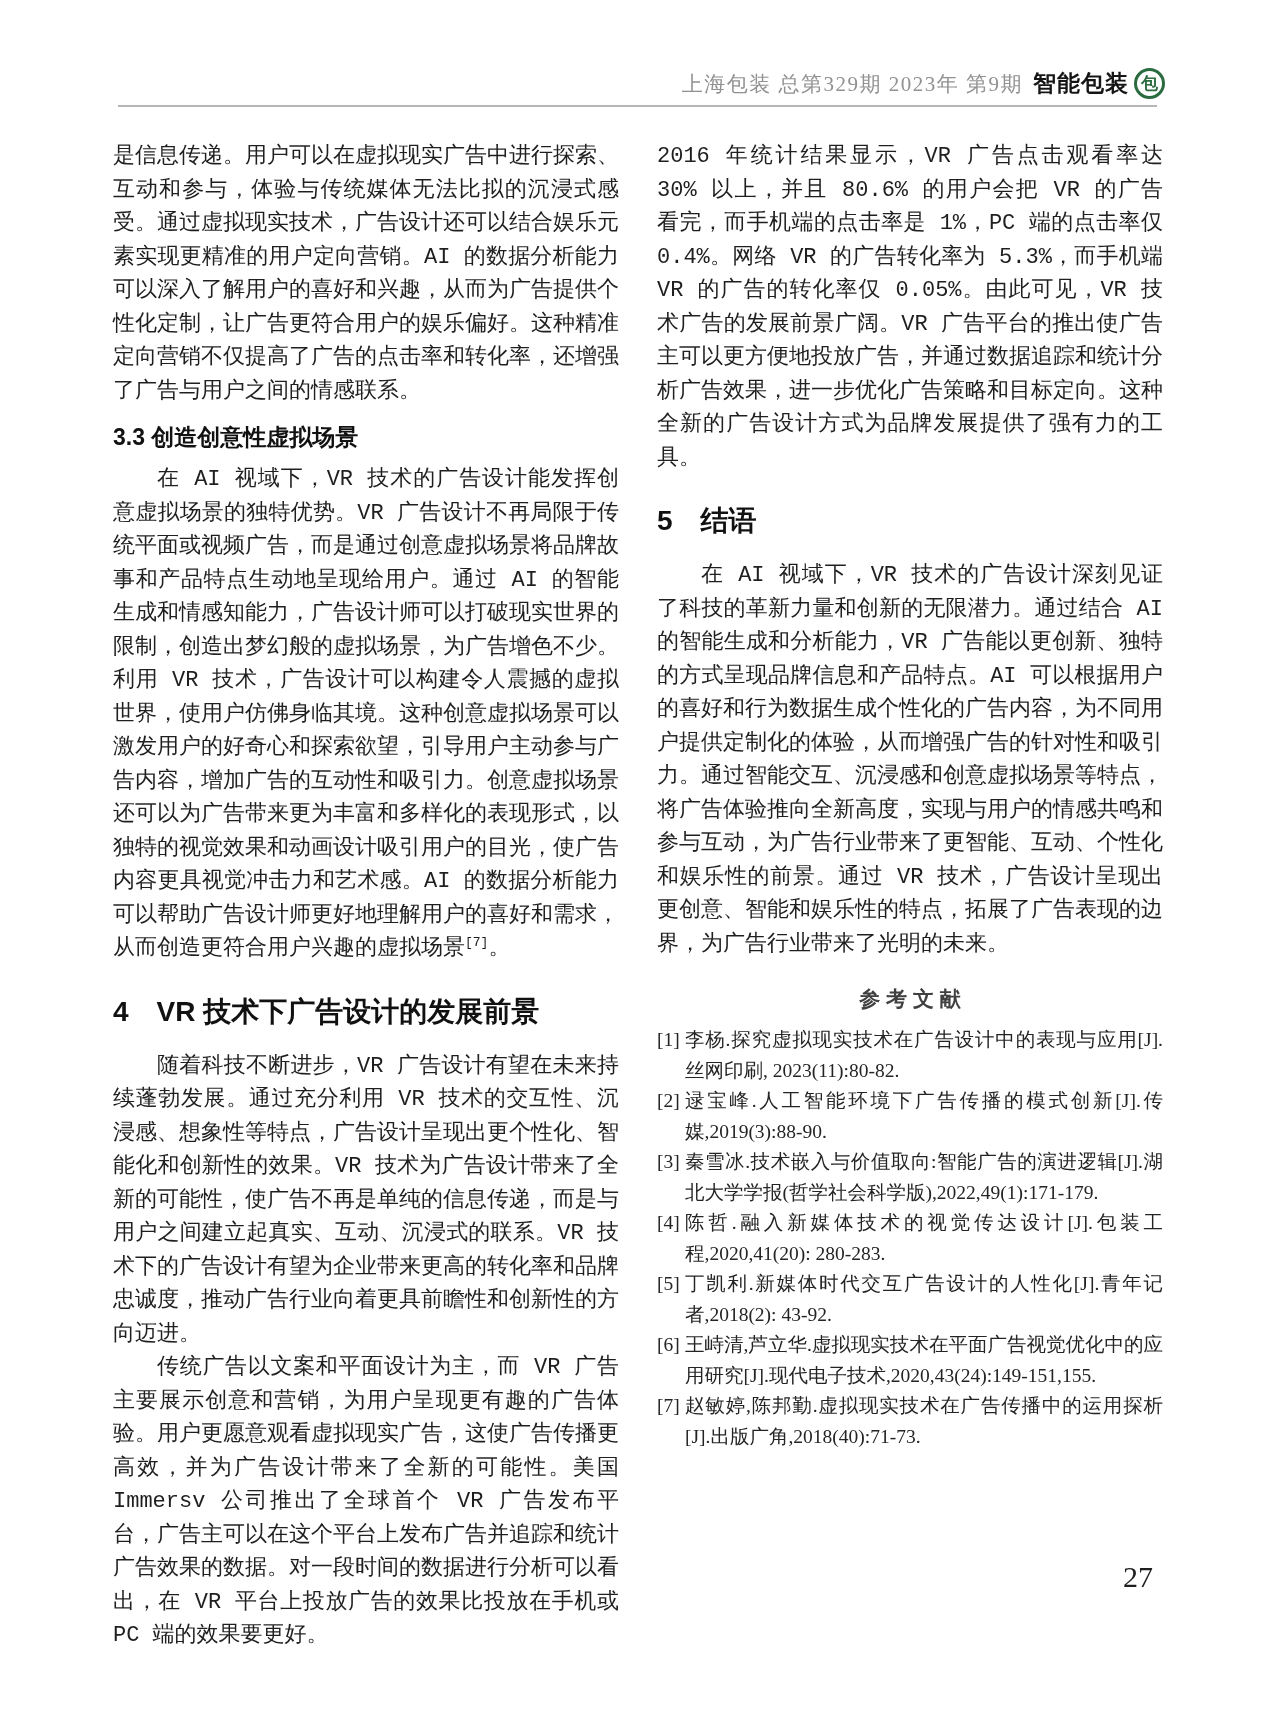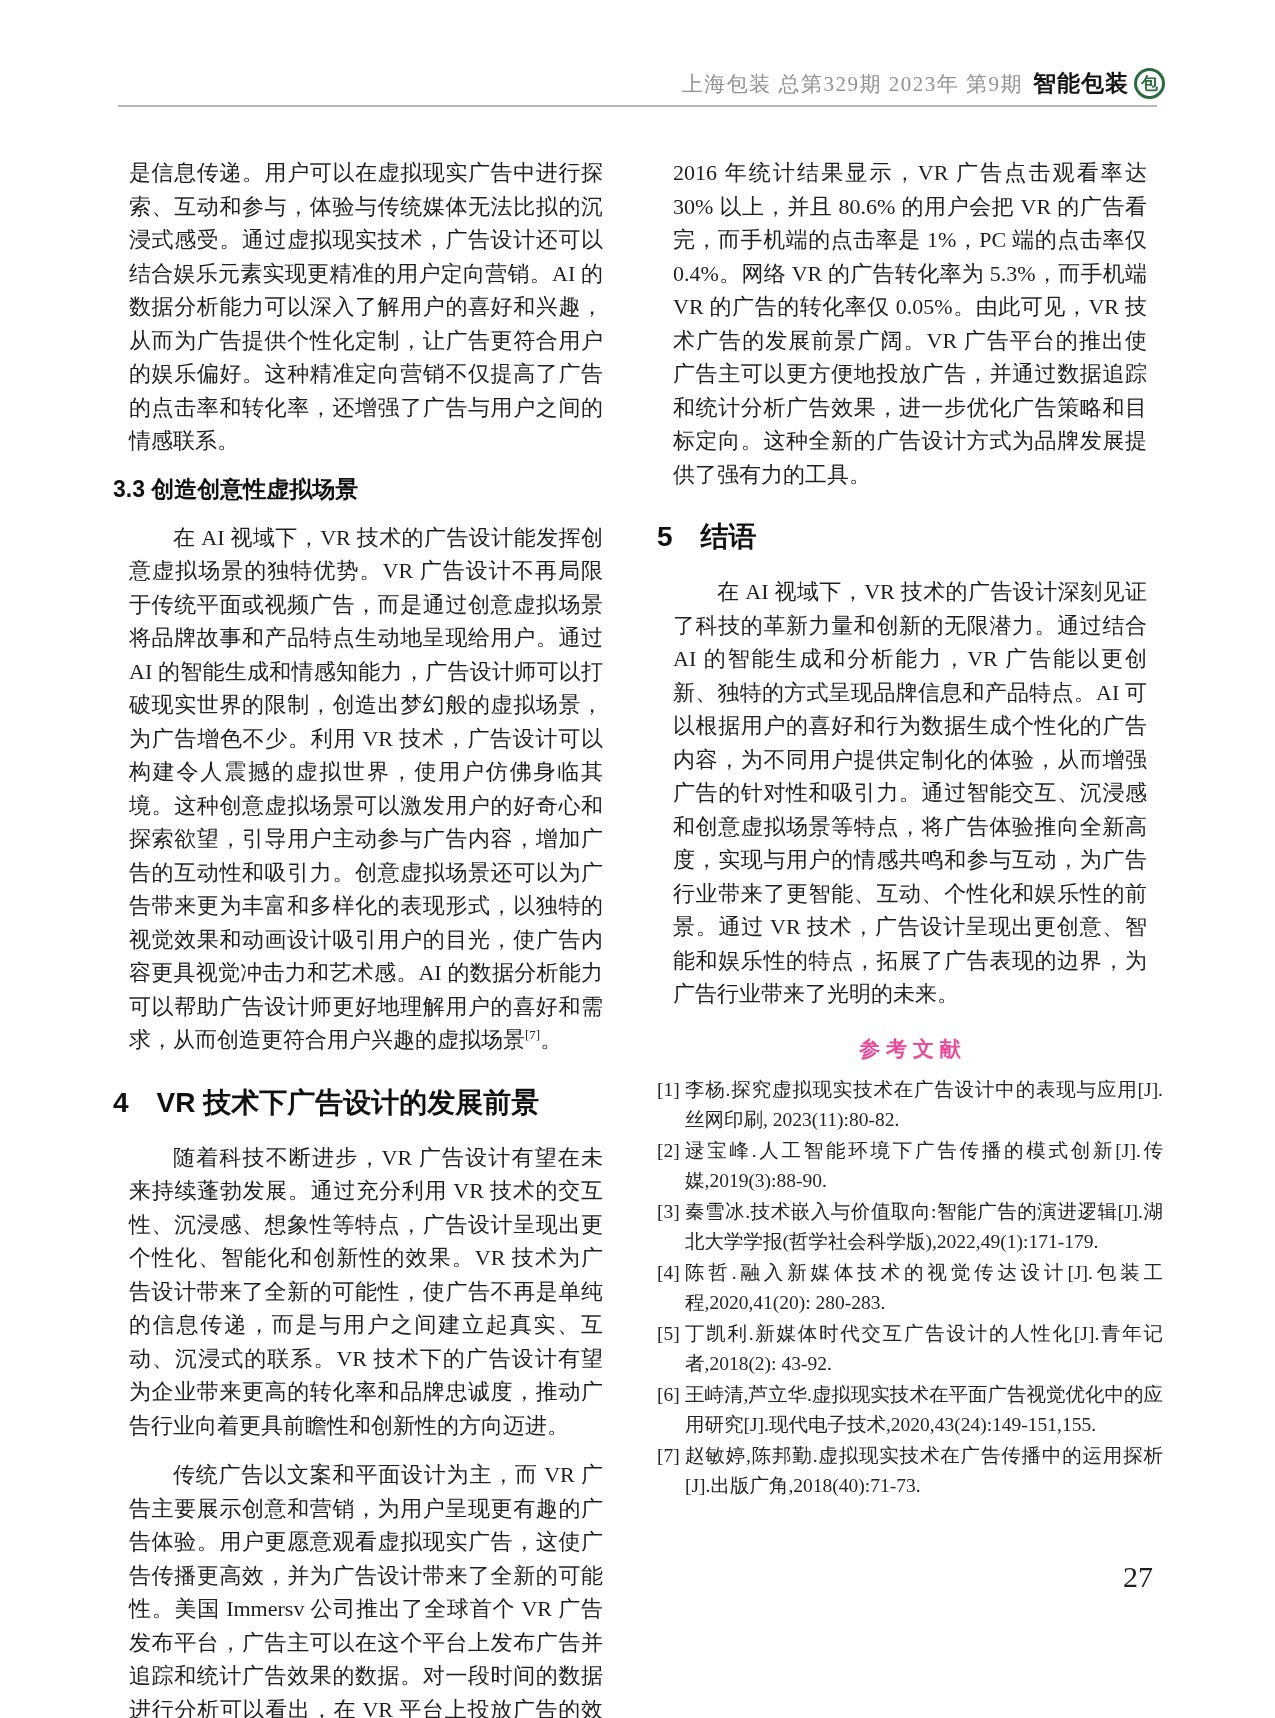--- a/index.html
+++ b/index.html
@@ -41,42 +41,42 @@
 
   
   .columns {
     position:absolute; top:140px; left:113px; width:1050px;
     display:flex; gap:38px;
   }
   .col { width:506px; }
 
   .body-text {
     font-size:22px; line-height:33.5px;
-    text-align:justify; margin:16px;
+    text-align:justify; margin:0;font-family:Liberation Mono, monospace;
   }
   .indent { text-indent:2em; }
   .sup-ref { font-size:13px; vertical-align:super; line-height:0; }
 
   .h-sub {
     font-family:"Liberation Sans","DejaVu Sans",sans-serif;
     font-weight:bold; font-size:23px; color:#111;
     margin:14px 0 10px;
   }
   .h-main {
     font-family:"Liberation Sans","DejaVu Sans",sans-serif;
     font-weight:bold; font-size:28px; color:#111;
     margin:27px 0 19px;
     display:flex; align-items:baseline;
   }
   .h-main .h-num { margin-right:28px; }
 
   
   .refs-title {
     font-family:"Liberation Sans","DejaVu Sans",sans-serif;
-    font-weight:bold; font-size:21px; color:#ec4899;
+    font-weight:bold; font-size:21px; color:#404040;
     text-align:center; margin:24px 0 12px;
   }
   .ref-list {
     list-style:none; margin:0; padding:0;
     font-size:19.5px; line-height:30.5px; color:#242424;
   }
   .ref-item {
     position:relative; padding-left:28px; text-align:justify;
   }
   .ref-id { position:absolute; left:0; top:0; }

